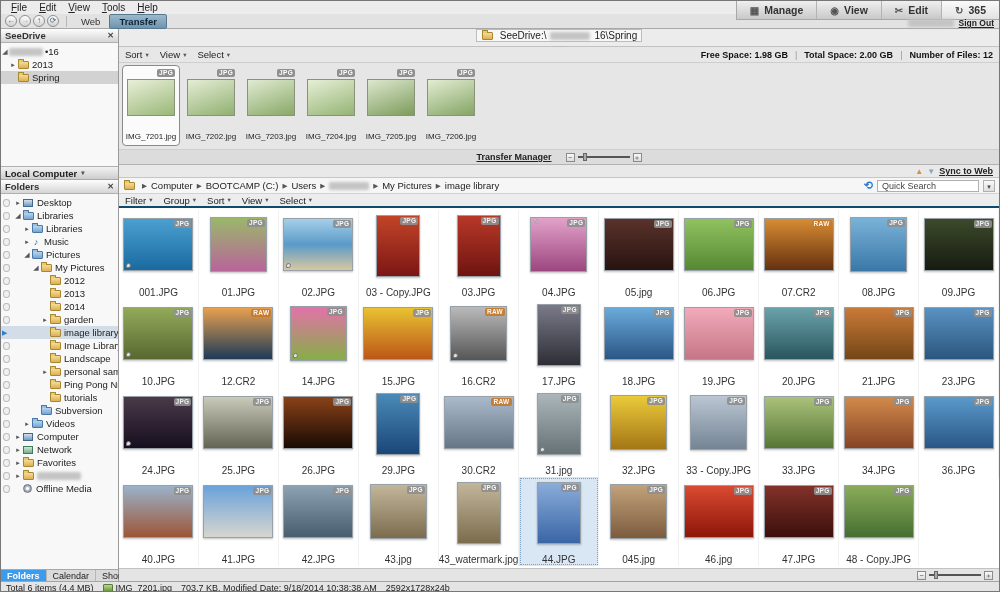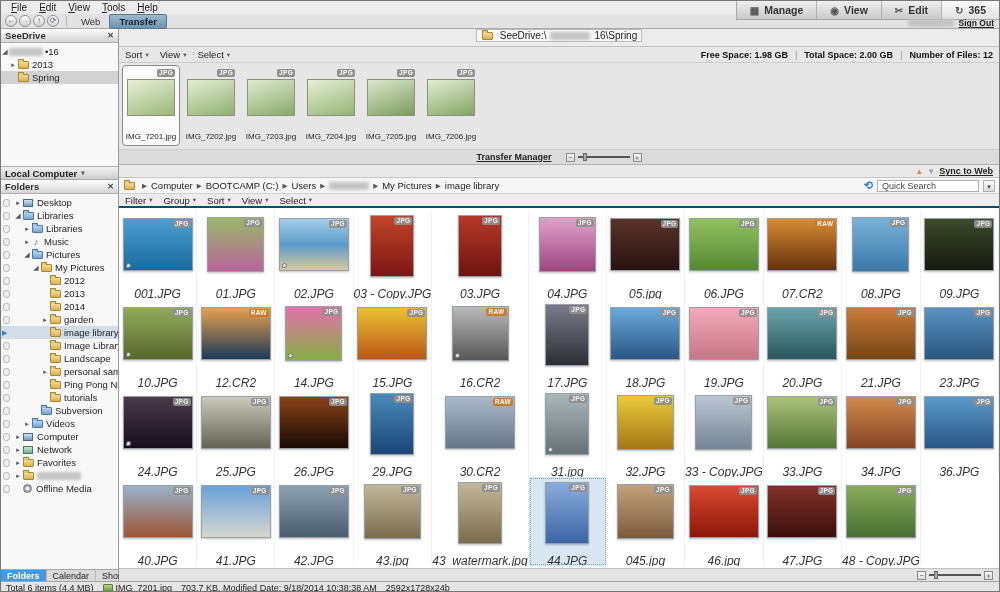--- a/index.html
+++ b/index.html
@@ -88,21 +88,21 @@
   .grid{flex:1;display:grid;grid-template-columns:repeat(11,1fr);grid-auto-rows:89px;background:#fff;padding-top:2px;}
   .cell{position:relative;border-right:1px solid #f1f1f1;display:flex;flex-direction:column;align-items:center;}
   .cell.sel{background:#d9e7f5;outline:1px dotted #7aa0c8;outline-offset:-2px;}
   .thumb{position:relative;margin:auto;border:1px solid #98a0a8;box-shadow:0 1px 2px rgba(0,0,0,.25);}
   .thumb.l{width:70px;height:53px;}
   .thumb.p{width:44px;height:62px;}
   .thumb.s{width:57px;height:55px;}
   .thumb .badge{position:absolute;top:1px;right:1px;opacity:.92;}
   .pin{position:absolute;left:2px;bottom:2px;width:5px;height:5px;background:#e0e0e0;border:1px solid #777;border-radius:50% 50% 50% 0;}
   .pen{position:absolute;left:2px;top:0;font-size:7px;color:#f0f0f0;text-shadow:0 0 1px #222;}
-  .fname{font-size:12px;color:#333;height:12px;margin-top:auto;white-space:nowrap;overflow:hidden;max-width:100%;font-style:italic;}
+  .fname{font-size:10px;color:#333;height:12px;margin-top:auto;white-space:nowrap;overflow:hidden;max-width:100%;}
   .gridbottom{height:13px;background:#e4e4e4;border-top:1px solid #c2c2c2;display:flex;justify-content:flex-end;align-items:center;padding:0 6px;}
 </style>
 </head>
 <body>
 
 <div class="app">
 
   <div class="top">
     <div class="menubar">
         <span class="menu-item"><u>F</u>ile</span>

